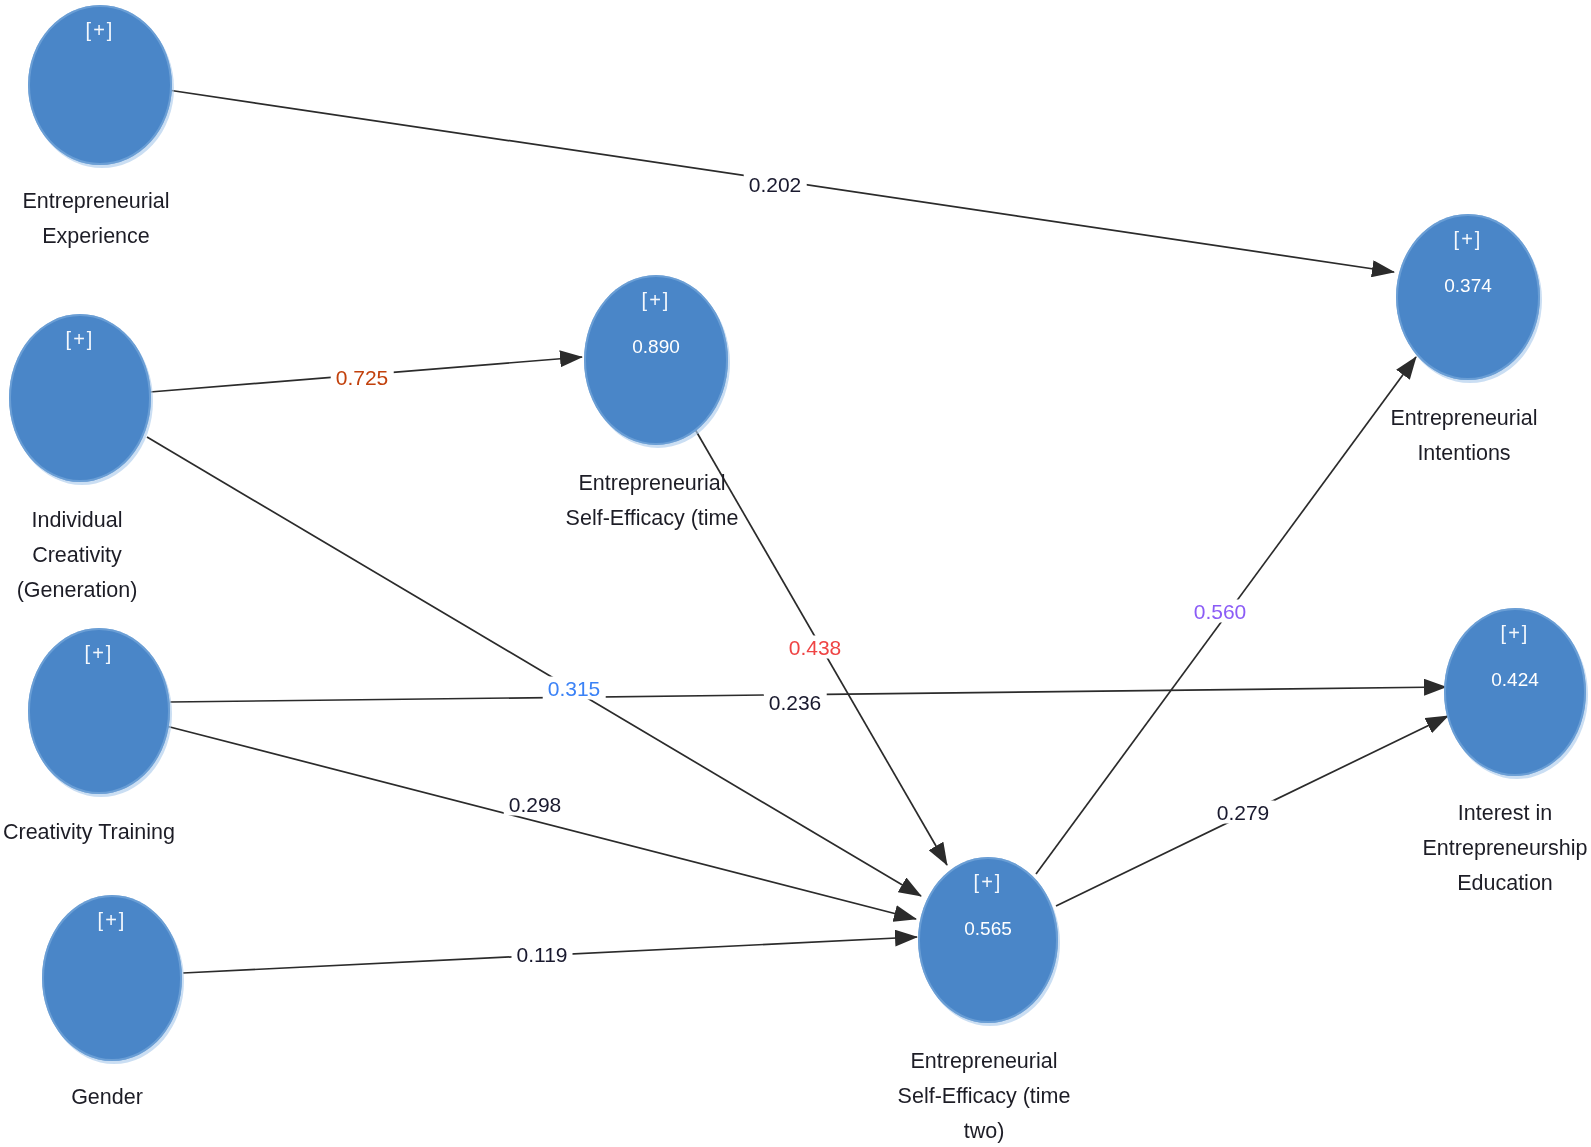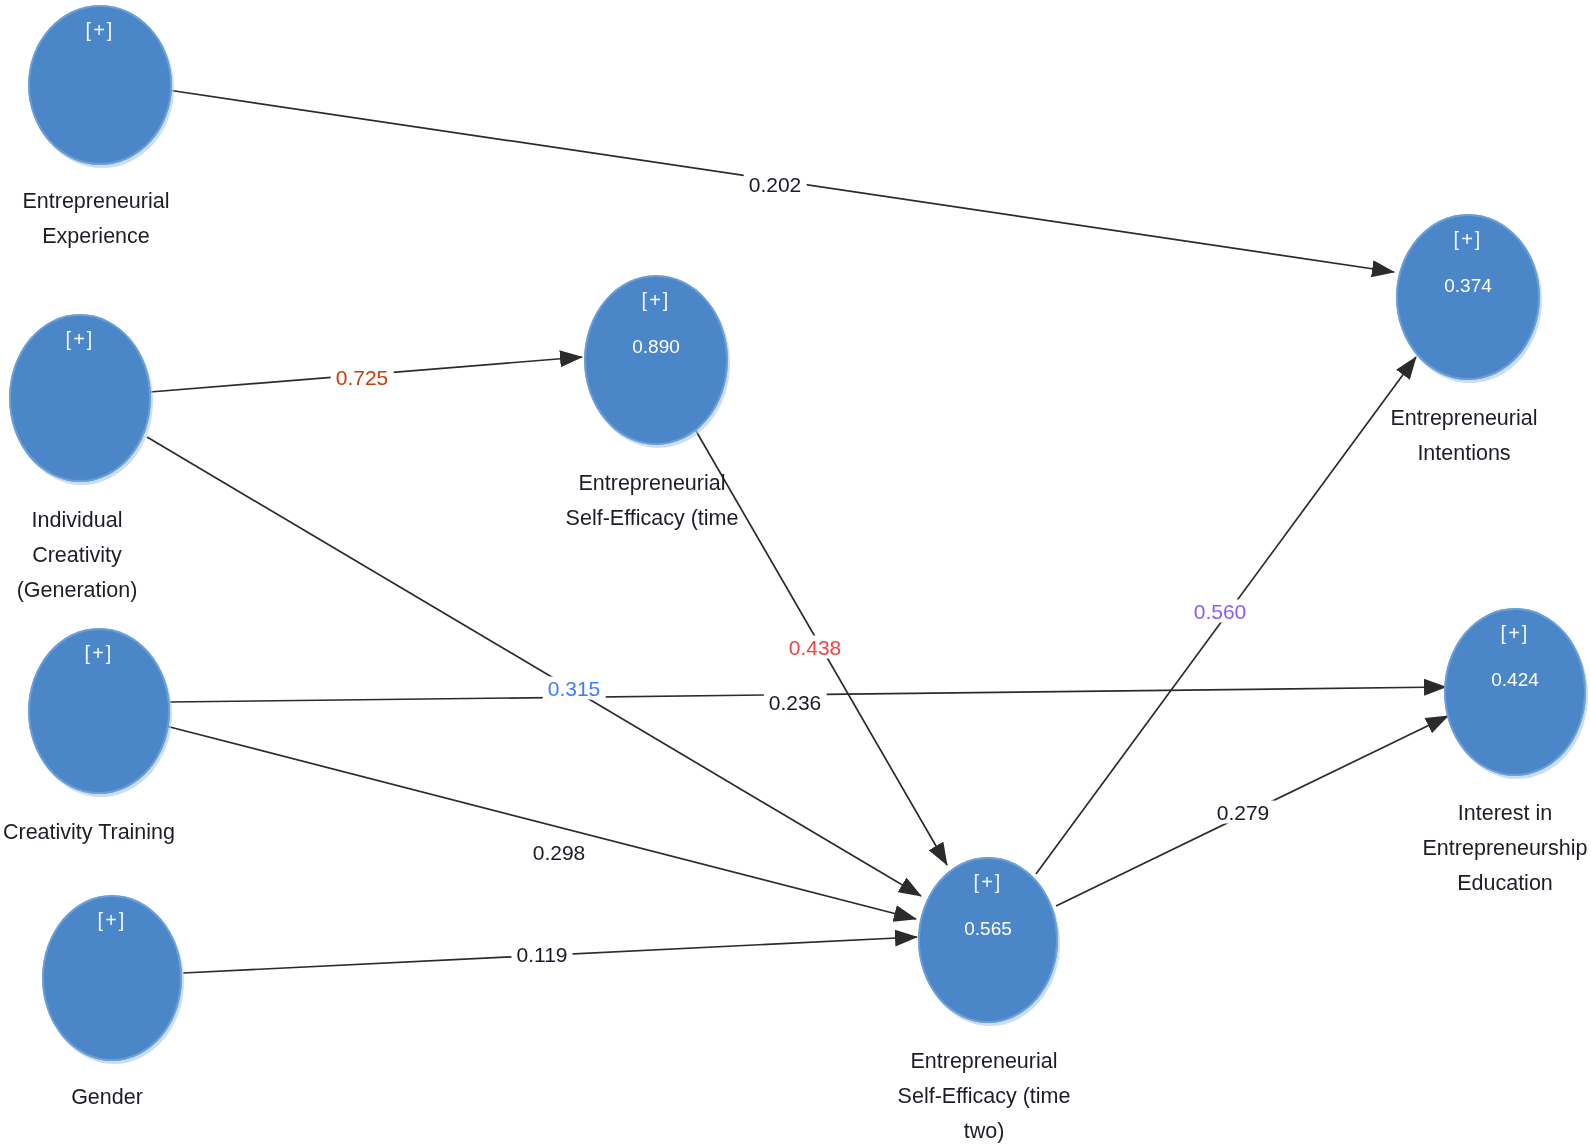--- a/index.html
+++ b/index.html
@@ -148,18 +148,18 @@
         <div>Entrepreneurship</div>
         <div>Education</div>
       </div>
     </div>
   <div id="label-layer">
       <span class="edge-label" style="left: 775px; top: 184px; color: rgb(25, 25, 46); text-align: center;">0.202</span>
       <span class="edge-label" style="left: 362px; top: 377px; color: #c2410c;">0.725</span>
       <span class="edge-label" style="left: 530px; top: 688px; color: #3b82f6; margin-left: 44px;">0.315</span>
       <span class="edge-label" style="left: 815px; top: 647px; color: #ef4444;">0.438</span>
       <span class="edge-label" style="left: 795px; top: 702px; color: rgb(25, 25, 46);">0.236</span>
-      <span class="edge-label" style="left: 535px; top: 852px; color: rgb(25, 25, 46); margin-left: 24px;">0.298</span>
+      <span class="edge-label" style="left: 535px; top: 804px; color: rgb(25, 25, 46);">0.298</span>
       <span class="edge-label" style="left: 542px; top: 954px; color: rgb(25, 25, 46);">0.119</span>
       <span class="edge-label" style="left: 1220px; top: 611px; color: #8b5cf6;">0.560</span>
       <span class="edge-label" style="left: 1243px; top: 812px; color: rgb(25, 25, 46);">0.279</span>
     </div>
 </div>
 
 </body></html>

